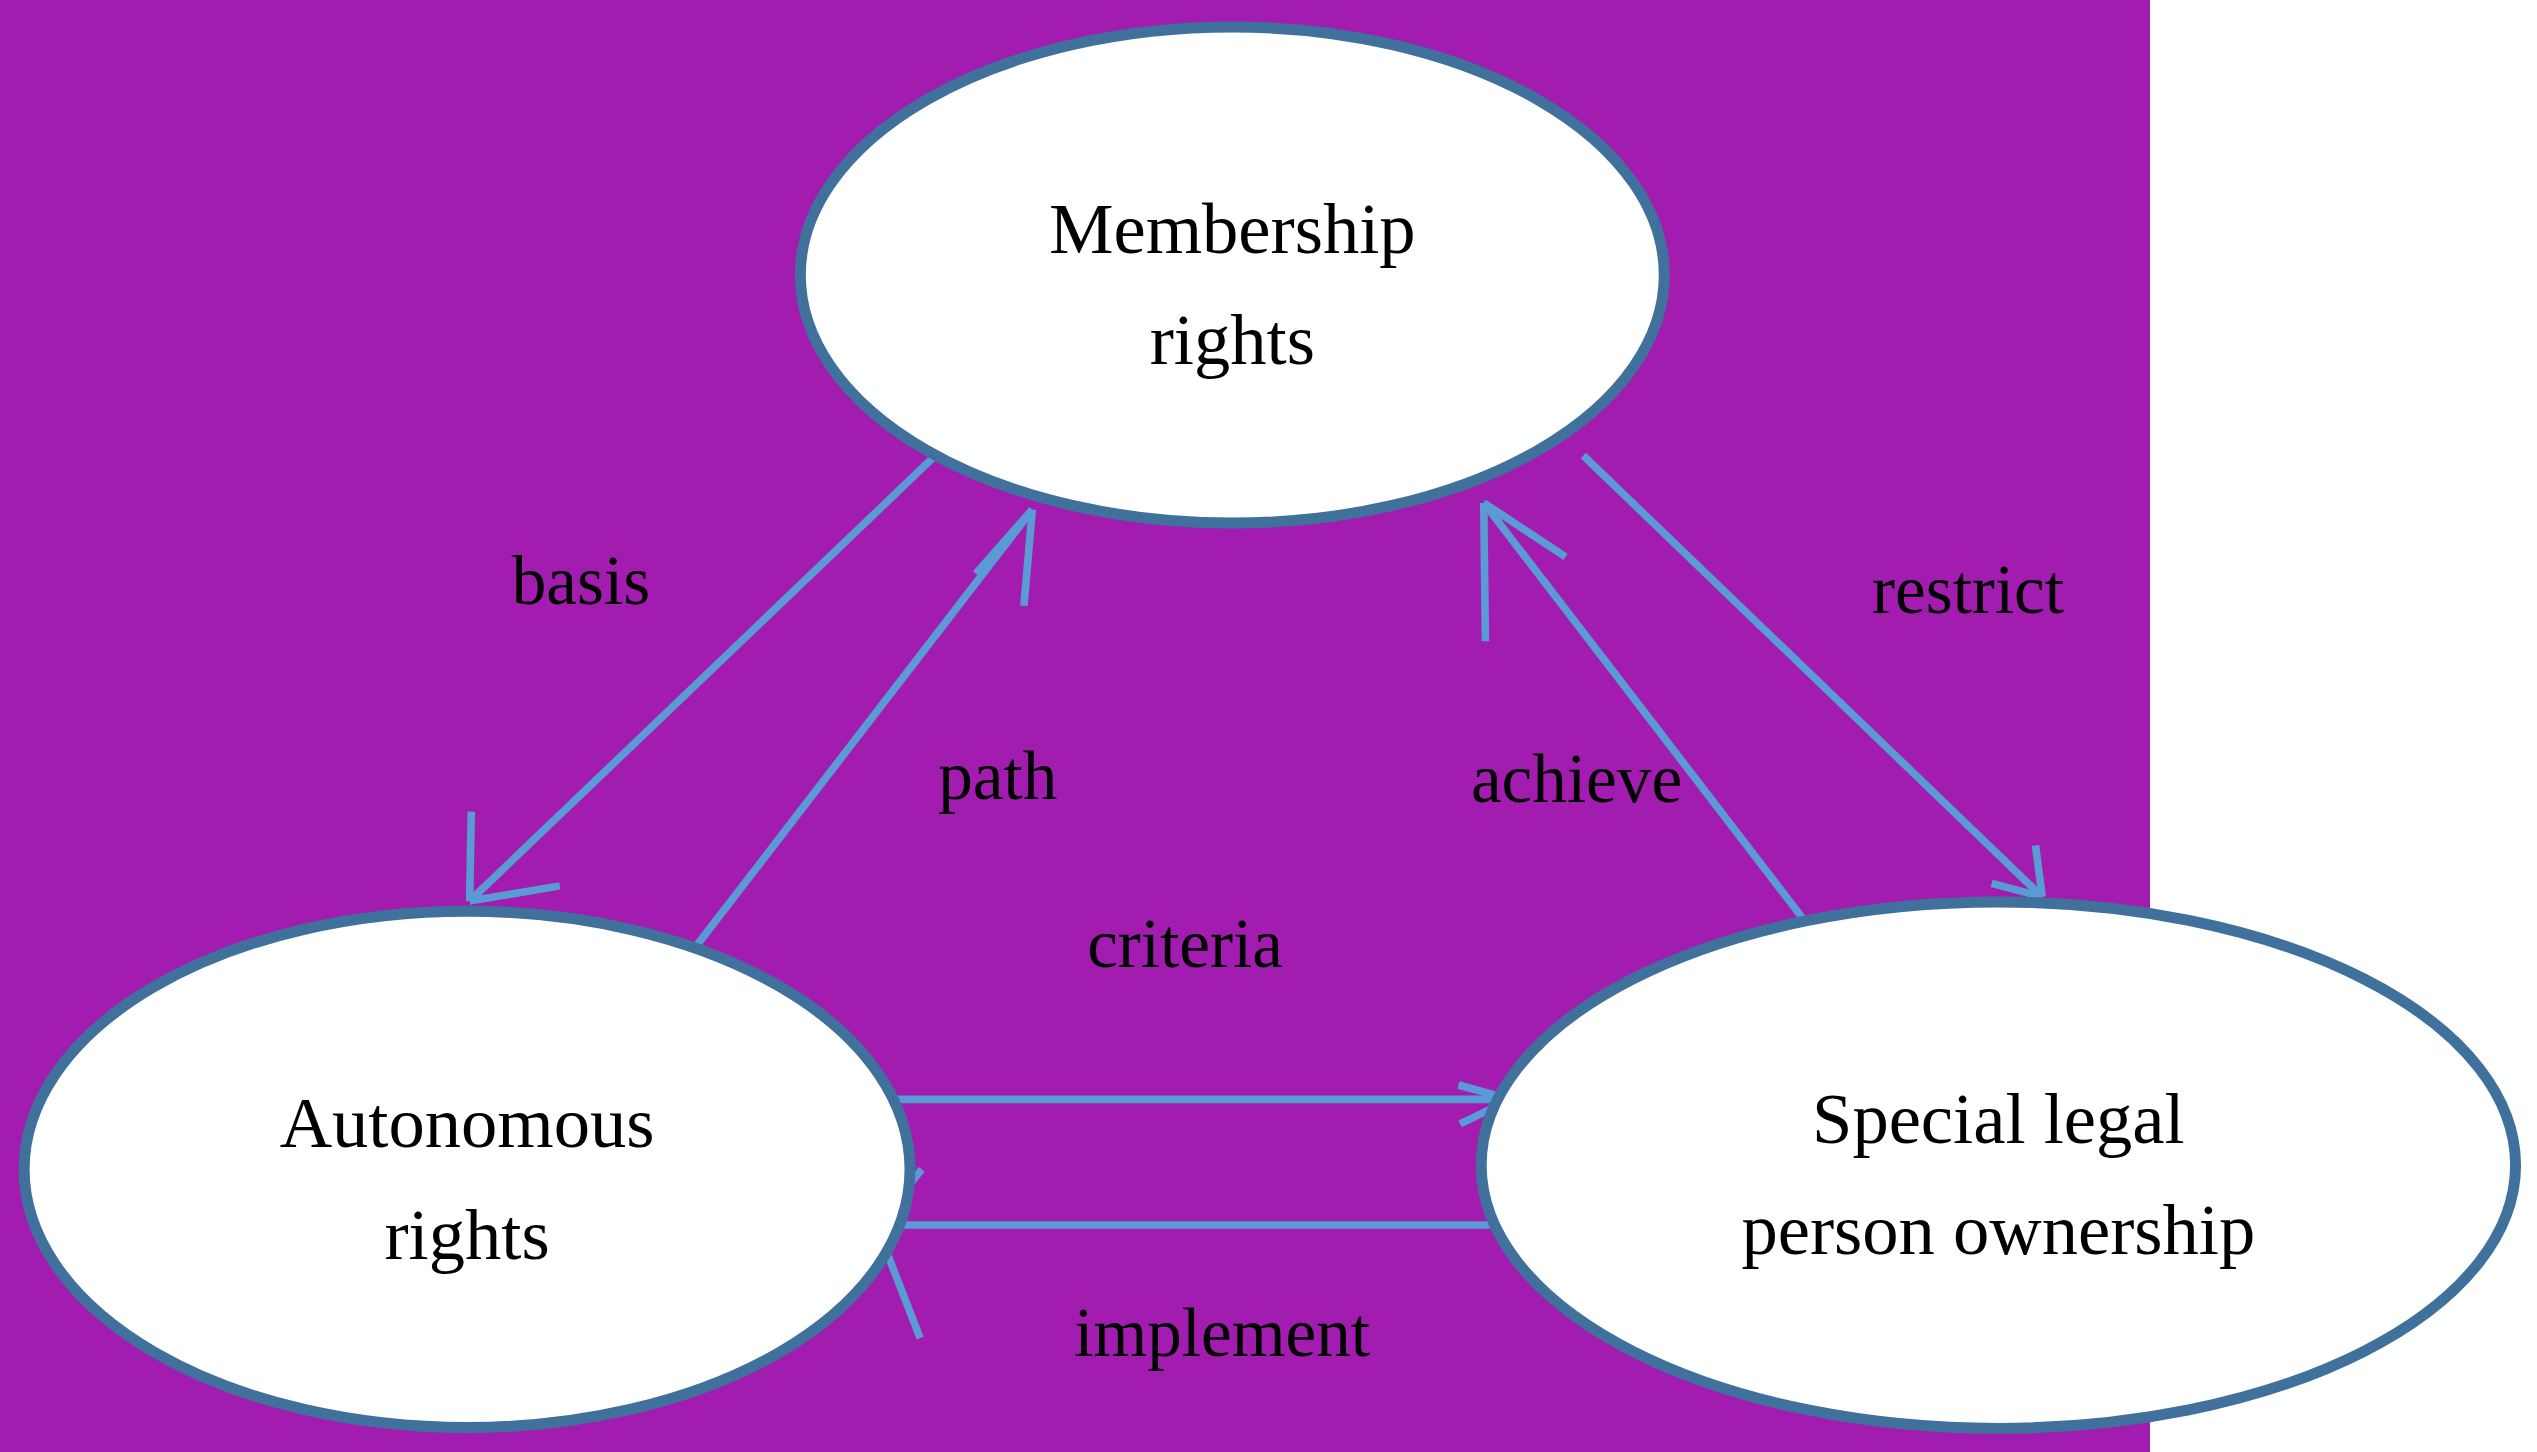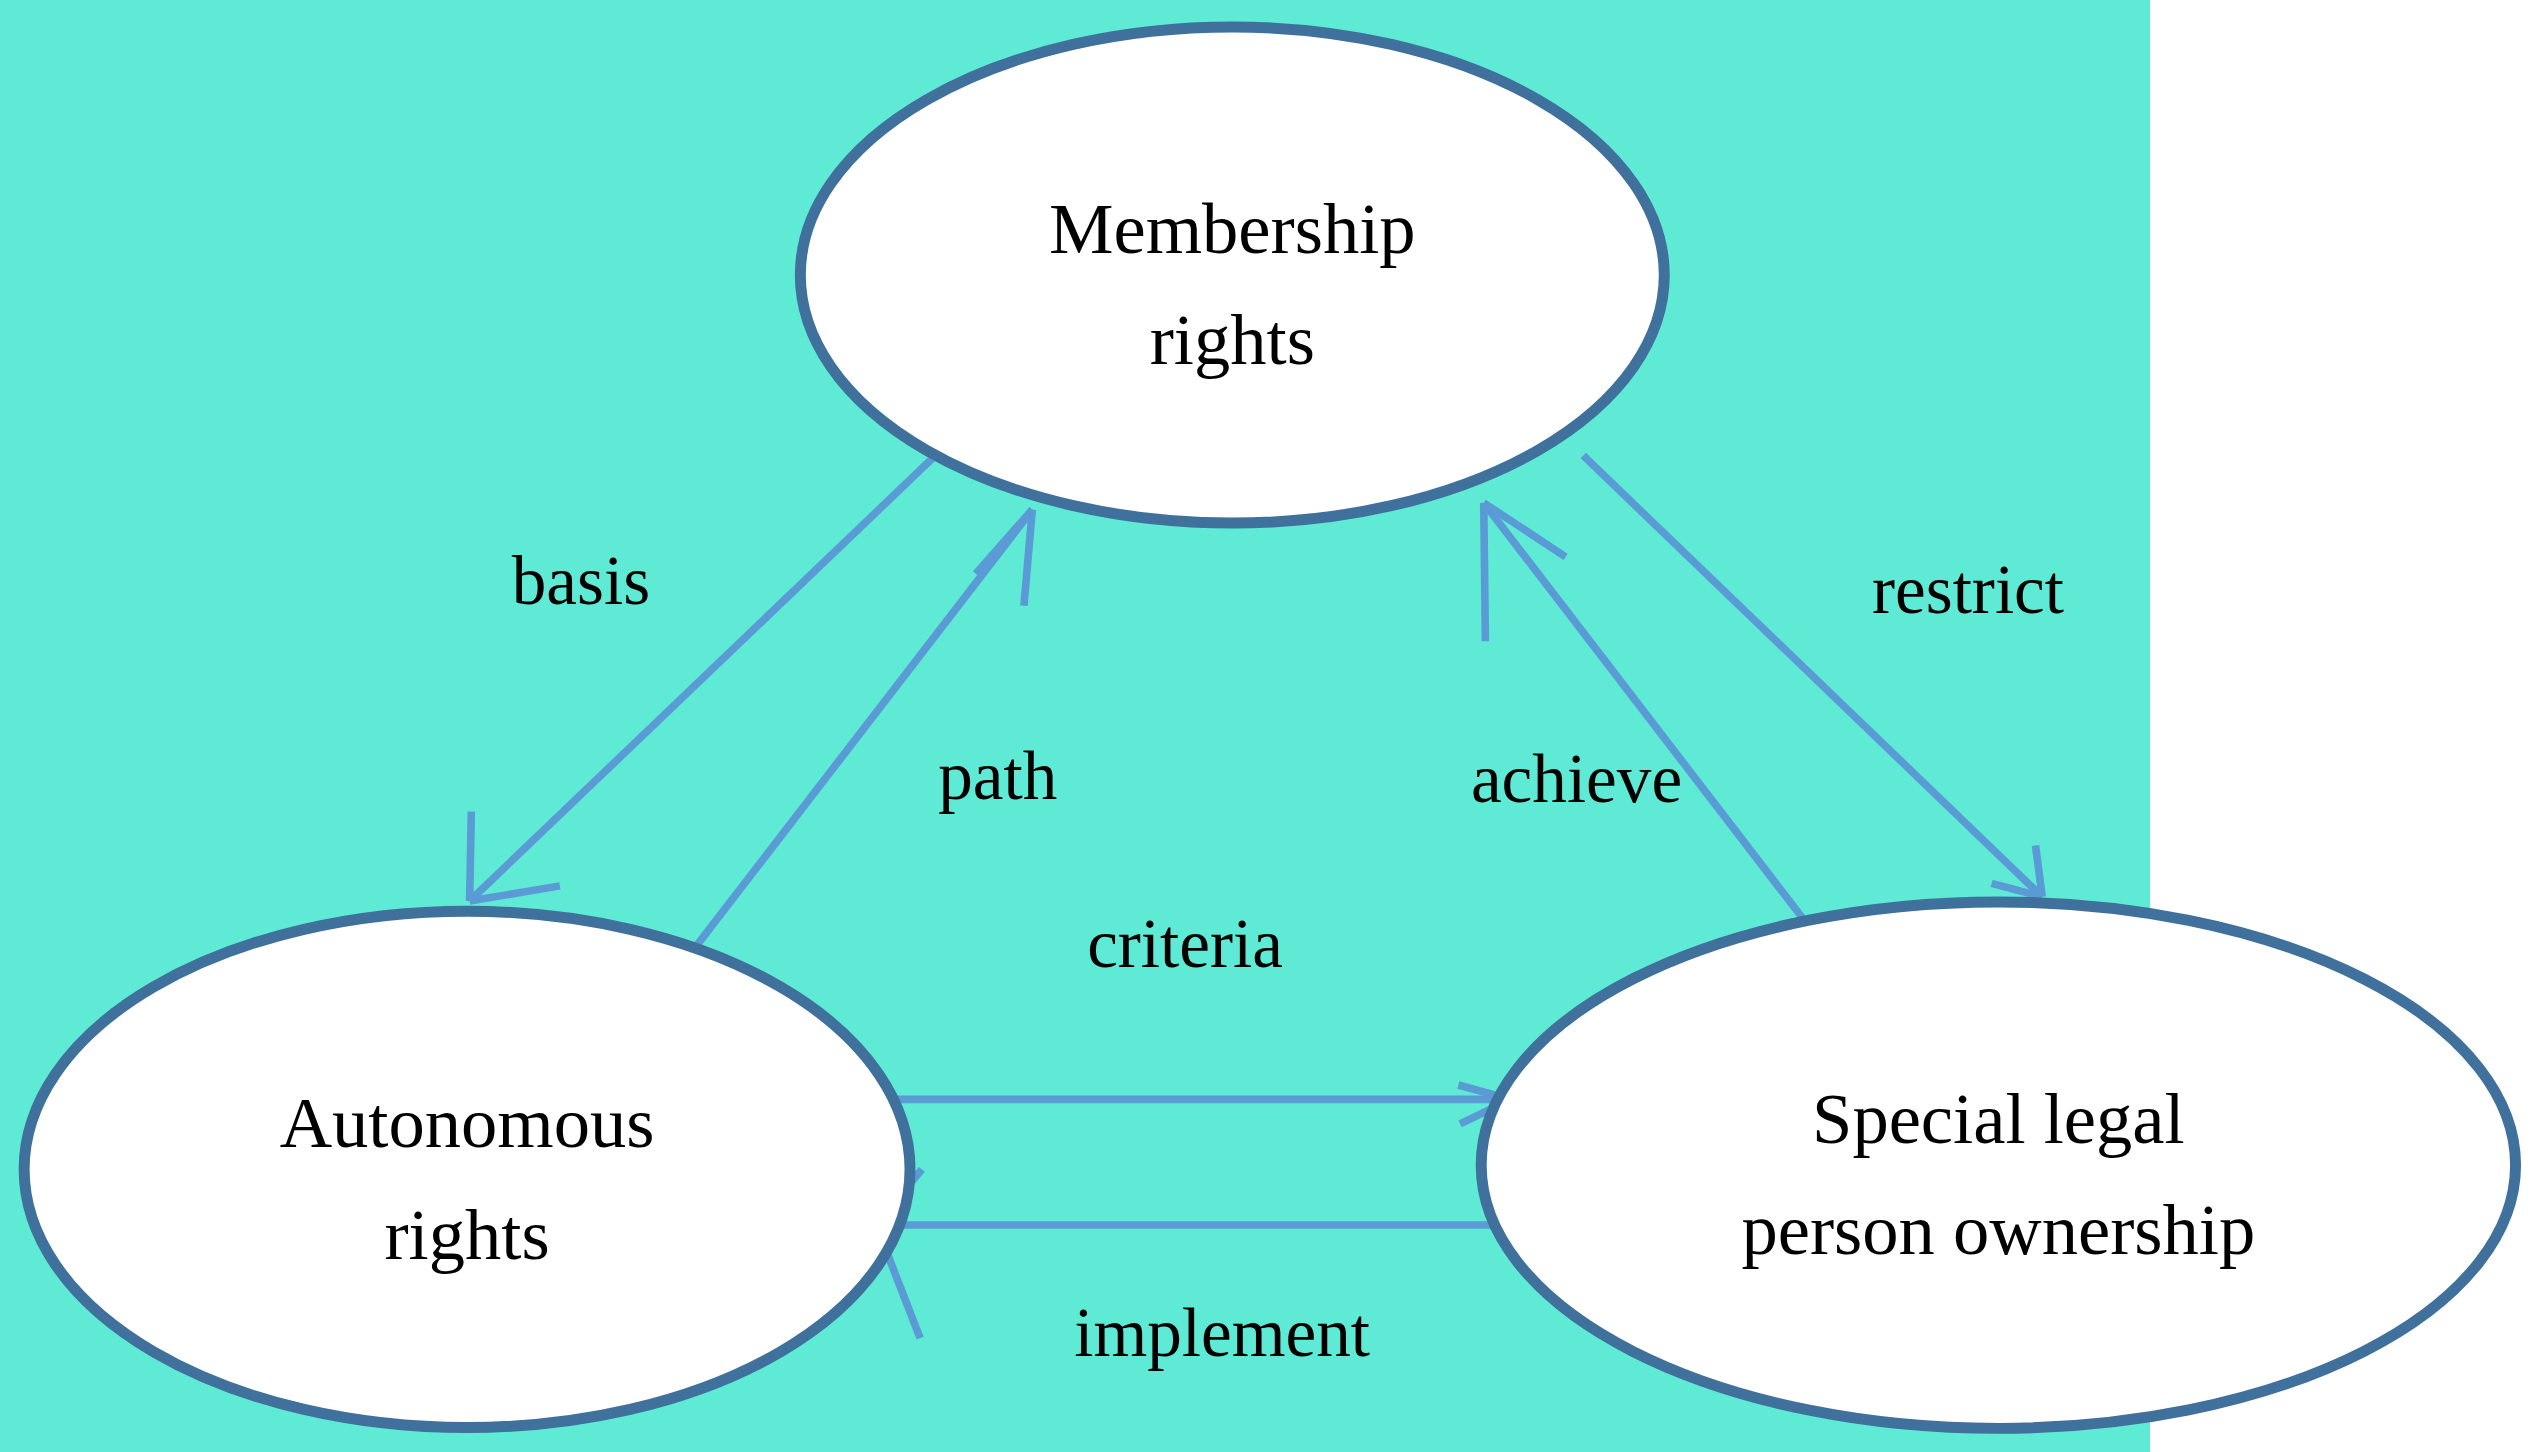--- a/index.html
+++ b/index.html
@@ -10,21 +10,21 @@
   body {
     width: 2538px;
     height: 1452px;
     overflow: hidden;
     font-family: "Liberation Serif", "DejaVu Serif", serif;
   }
   #diagram-root {
     position: relative;
     width: 2150px;
     height: 1452px;
-    background: #5eead4;
+    background: #a21caf;
   }
   svg.canvas {
     position: absolute;
     top: 0;
     left: 0;
     width: 2538px;
     height: 1452px;
     display: block;
   }
   .node-ellipse {

